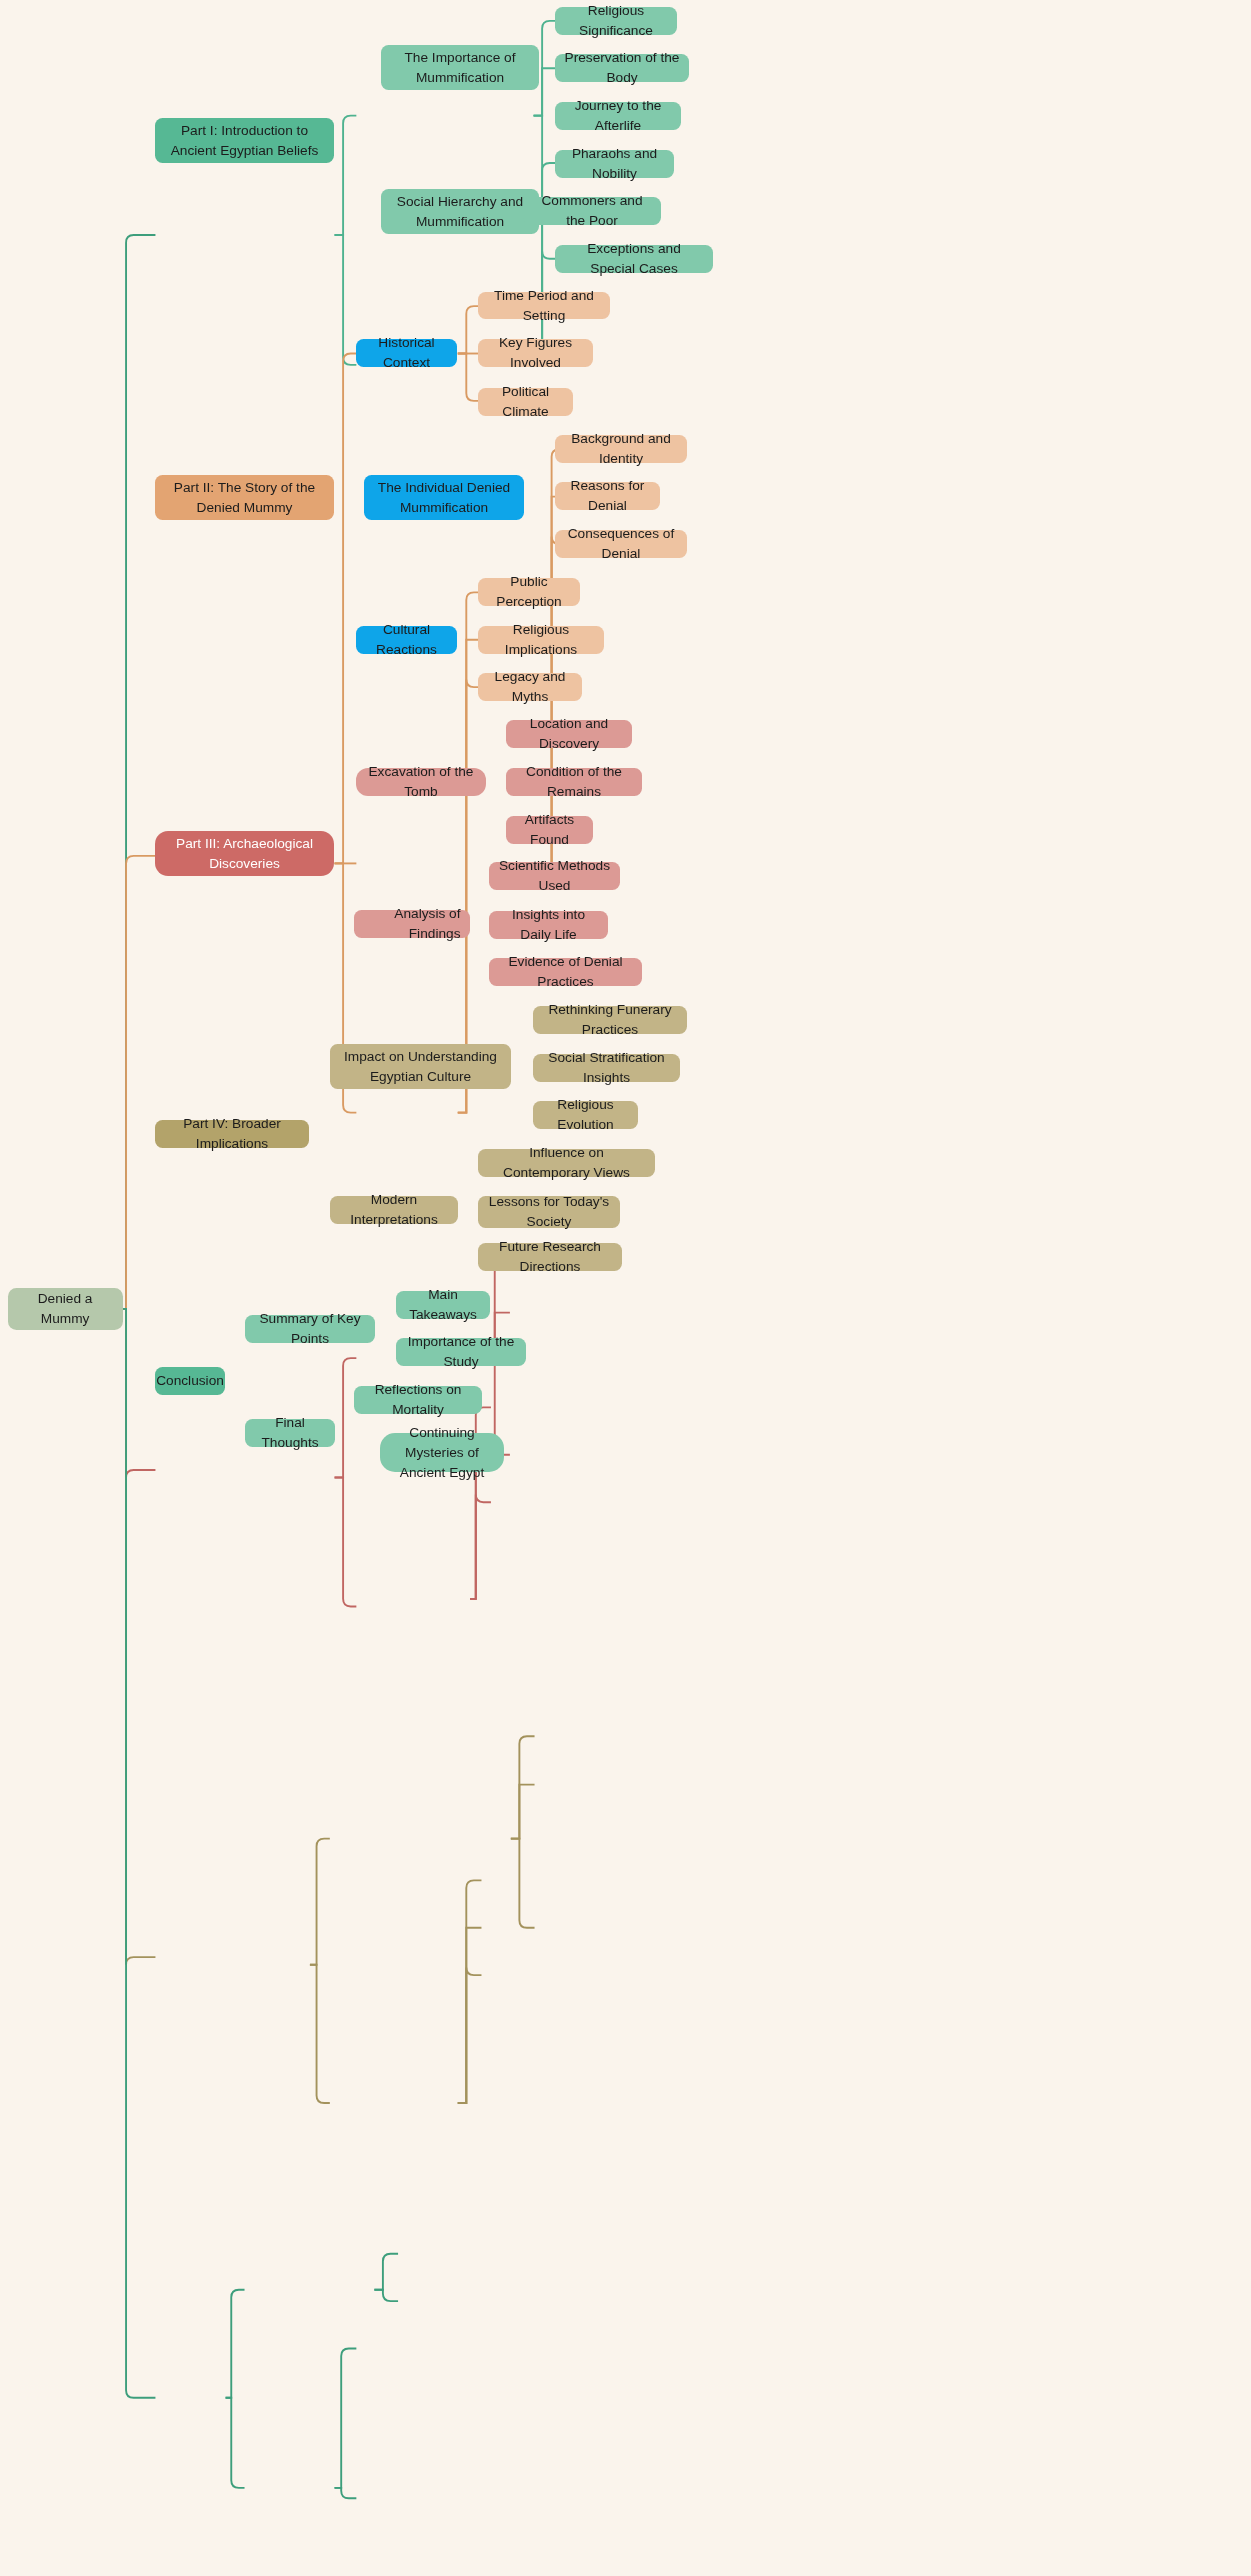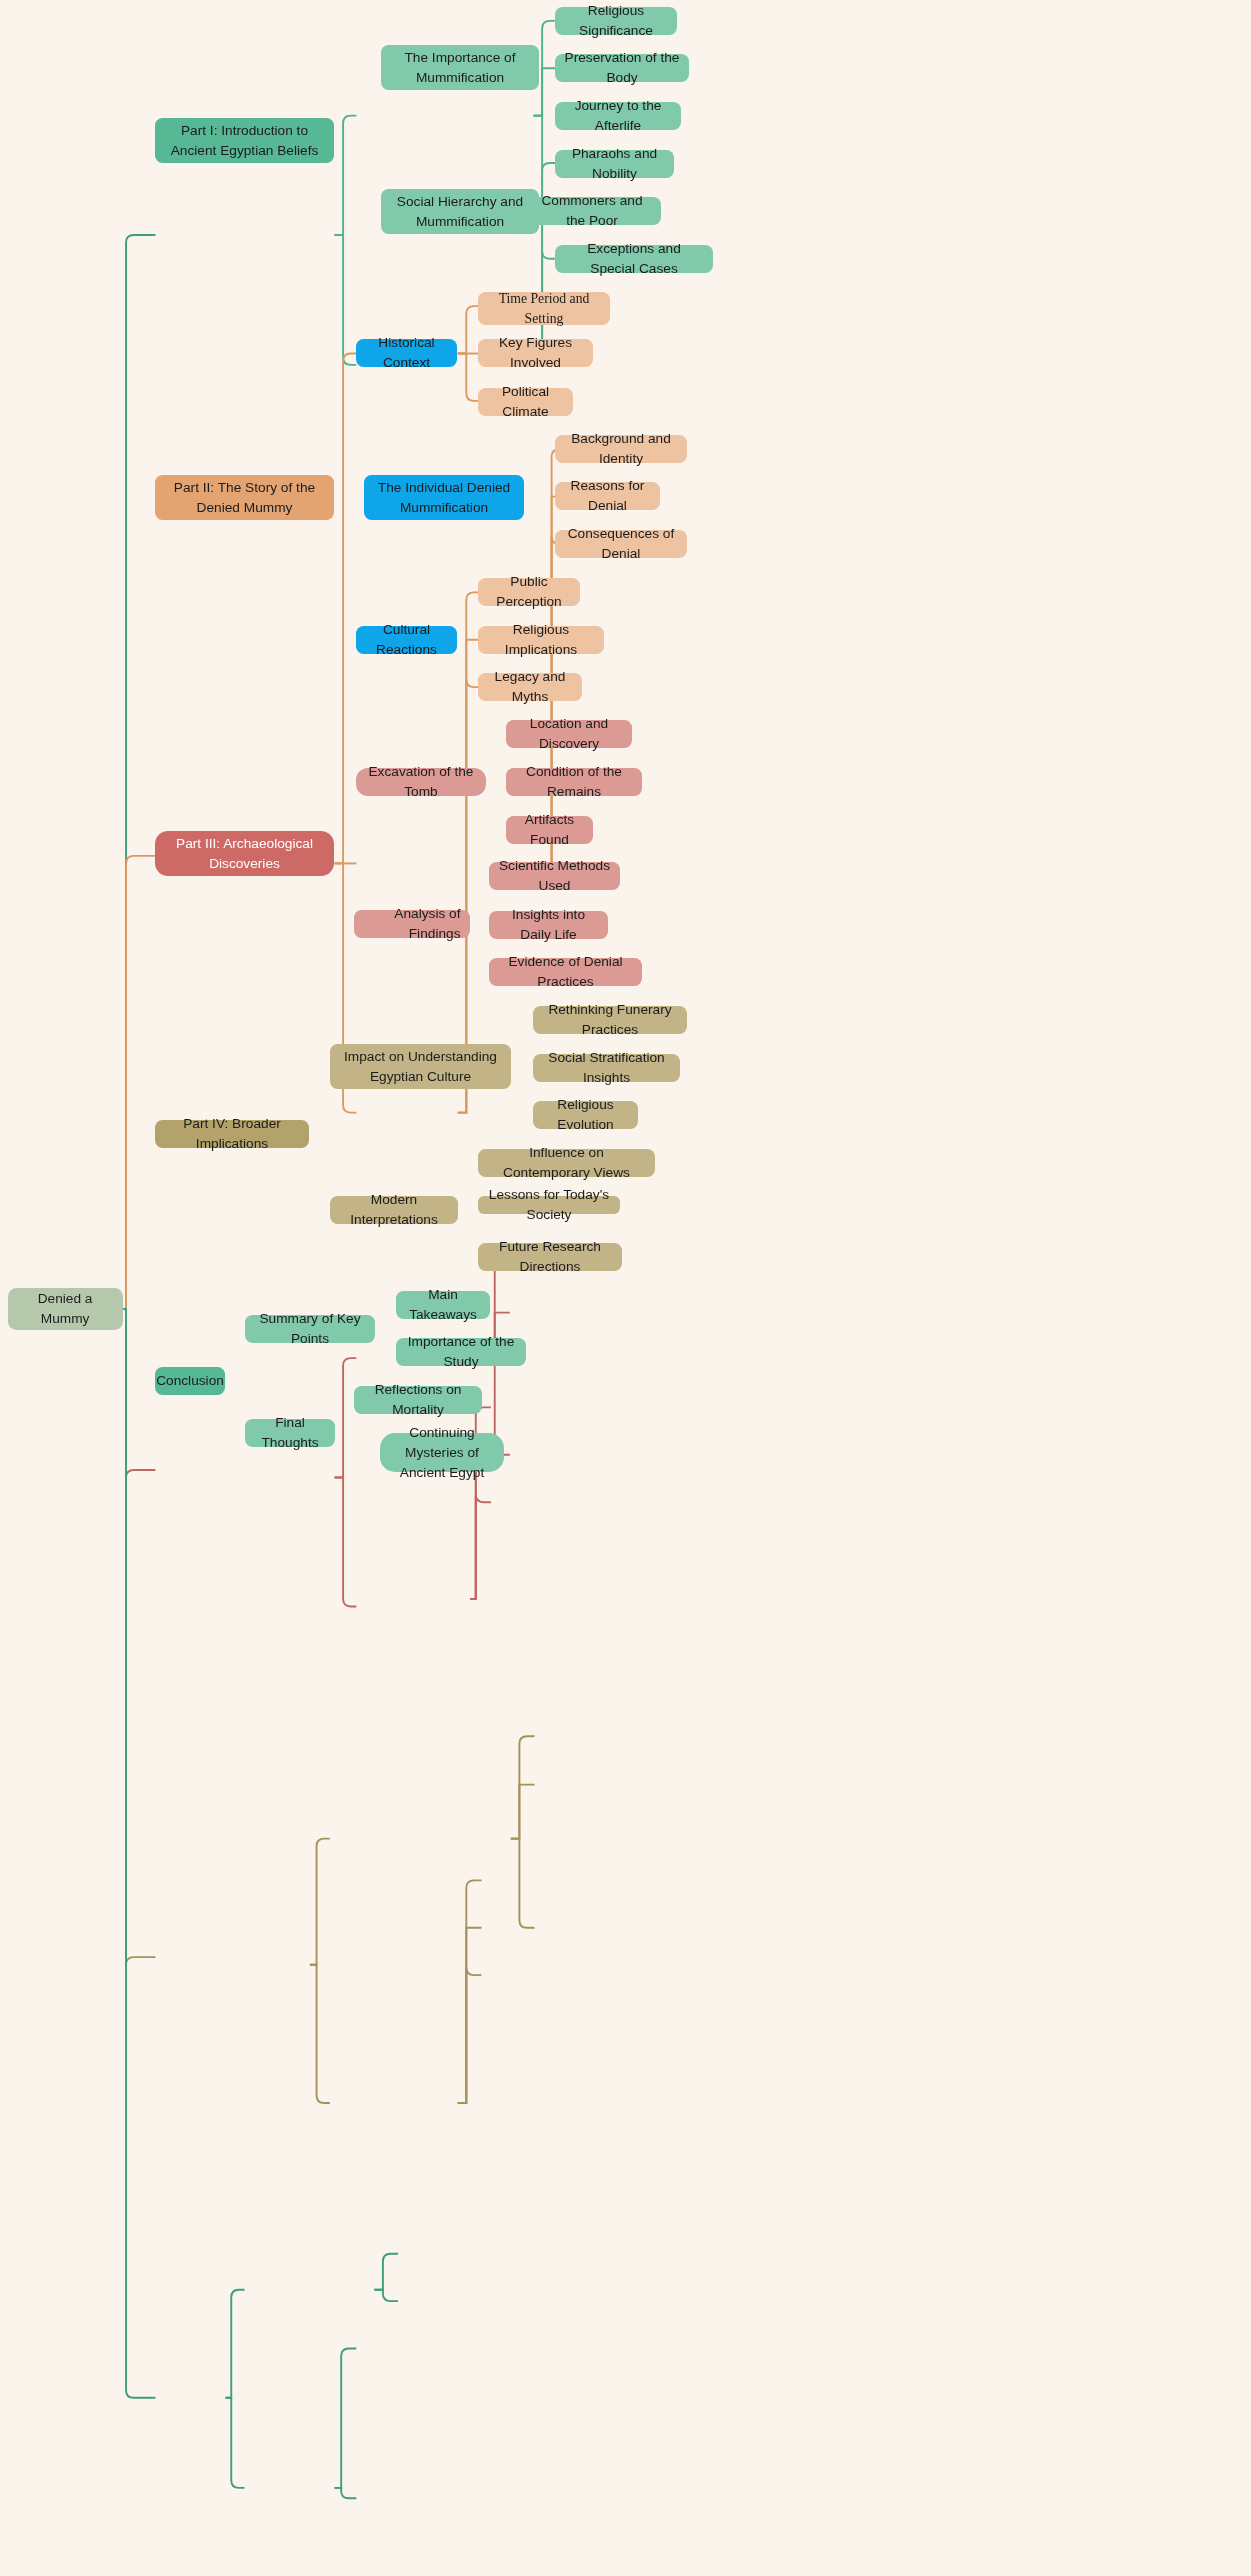--- a/index.html
+++ b/index.html
@@ -120,21 +120,21 @@
   <div class="node l3-green" style="left: 555px; top: 102px; width: 126px; height: 28.4px;">Journey to the Afterlife</div>
 
   <div class="node l2-green" style="left: 381px; top: 189px; width: 158px; height: 45px;">Social Hierarchy and Mummification</div>
   <div class="node l3-green" style="left: 555px; top: 150px; width: 119px; height: 28.4px;">Pharaohs and Nobility</div>
   <div class="node l3-green" style="left: 523px; top: 197px; width: 138px; height: 28.4px;">Commoners and the Poor</div>
   <div class="node l3-green" style="left: 555px; top: 245px; width: 158px; height: 28.4px;">Exceptions and Special Cases</div>
 
   <div class="node l1-orange" style="left: 155px; top: 475px; width: 179px; height: 45px;">Part II: The Story of the Denied Mummy</div>
 
   <div class="node l2-orange" style="left:356px;top:339px;width:101px;height:28.4px;">Historical Context</div>
-  <div class="node l3-orange" style="left: 478px; top: 292px; width: 132px; height: 33px; font-family: Liberation Serif, serif;">Time Period and Setting</div>
+  <div class="node l3-orange" style="left: 478px; top: 292px; width: 132px; height: 27px;">Time Period and Setting</div>
   <div class="node l3-orange" style="left: 478px; top: 339px; width: 115px; height: 28.4px;">Key Figures Involved</div>
   <div class="node l3-orange" style="left: 478px; top: 388px; width: 95px; height: 28.4px;">Political Climate</div>
 
   <div class="node l2-orange" style="left: 364px; top: 475px; width: 160px; height: 45px;">The Individual Denied Mummification</div>
   <div class="node l3-orange" style="left: 555px; top: 435px; width: 132px; height: 28.4px;">Background and Identity</div>
   <div class="node l3-orange" style="left: 555px; top: 482px; width: 105px; height: 28.4px;">Reasons for Denial</div>
   <div class="node l3-orange" style="left: 555px; top: 530px; width: 132px; height: 28.4px;">Consequences of Denial</div>
 
   <div class="node l2-orange" style="left: 356px; top: 626px; width: 101px; height: 28.4px;">Cultural Reactions</div>
   <div class="node l3-orange" style="left: 478px; top: 578px; width: 102px; height: 28.4px;">Public Perception</div>
@@ -155,21 +155,21 @@
 
   <div class="node l1-olive" style="left: 155px; top: 1120px; width: 154px; height: 28.4px;">Part IV: Broader Implications</div>
 
   <div class="node l2-olive" style="left: 330px; top: 1044px; width: 181px; height: 45px;">Impact on Understanding Egyptian Culture</div>
   <div class="node l3-olive" style="left: 533px; top: 1006px; width: 154px; height: 28.4px;">Rethinking Funerary Practices</div>
   <div class="node l3-olive" style="left: 533px; top: 1054px; width: 147px; height: 28.4px;">Social Stratification Insights</div>
   <div class="node l3-olive" style="left: 533px; top: 1101px; width: 105px; height: 28.4px;">Religious Evolution</div>
 
   <div class="node l2-olive" style="left:330px;top:1196px;width:128px;height:28.4px;">Modern Interpretations</div>
   <div class="node l3-olive" style="left: 478px; top: 1149px; width: 177px; height: 28.4px;">Influence on Contemporary Views</div>
-  <div class="node l3-olive" style="left: 478px; top: 1196px; width: 142px; height: 18px; border-radius: 6px;">Lessons for Today's Society</div>
+  <div class="node l3-olive" style="left: 478px; top: 1196px; width: 142px; height: 32px;">Lessons for Today's Society</div>
   <div class="node l3-olive" style="left: 478px; top: 1243px; width: 144px; height: 28.4px;">Future Research Directions</div>
 
   <div class="node l1-green" style="left: 155px; top: 1367px; width: 70px; height: 28.4px;">Conclusion</div>
 
   <div class="node l2-green" style="left:245px;top:1315px;width:130px;height:28.4px;">Summary of Key Points</div>
   <div class="node l3-green" style="left: 396px; top: 1291px; width: 94px; height: 28.4px;">Main Takeaways</div>
   <div class="node l3-green" style="left: 396px; top: 1338px; width: 130px; height: 28.4px;">Importance of the Study</div>
 
   <div class="node l2-green" style="left: 245px; top: 1419px; width: 90px; height: 28.4px;">Final Thoughts</div>
   <div class="node l3-green" style="left: 354px; top: 1386px; width: 128px; height: 28.4px;">Reflections on Mortality</div>

